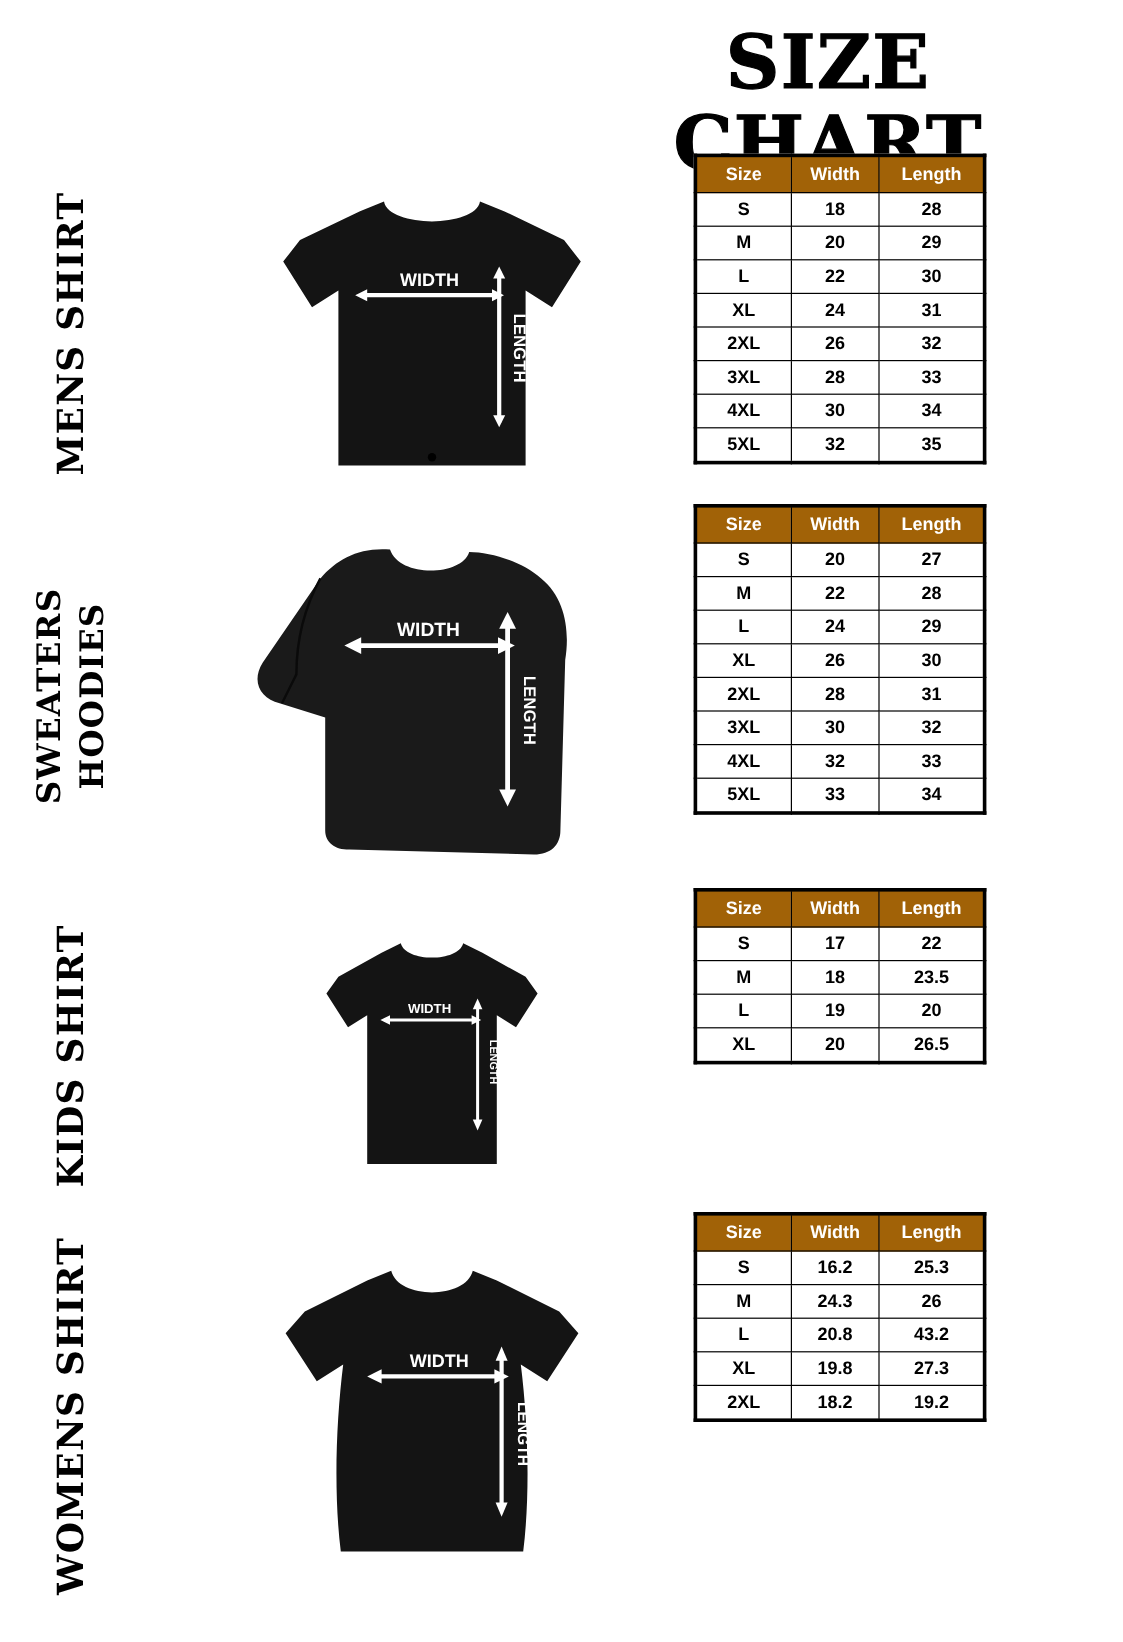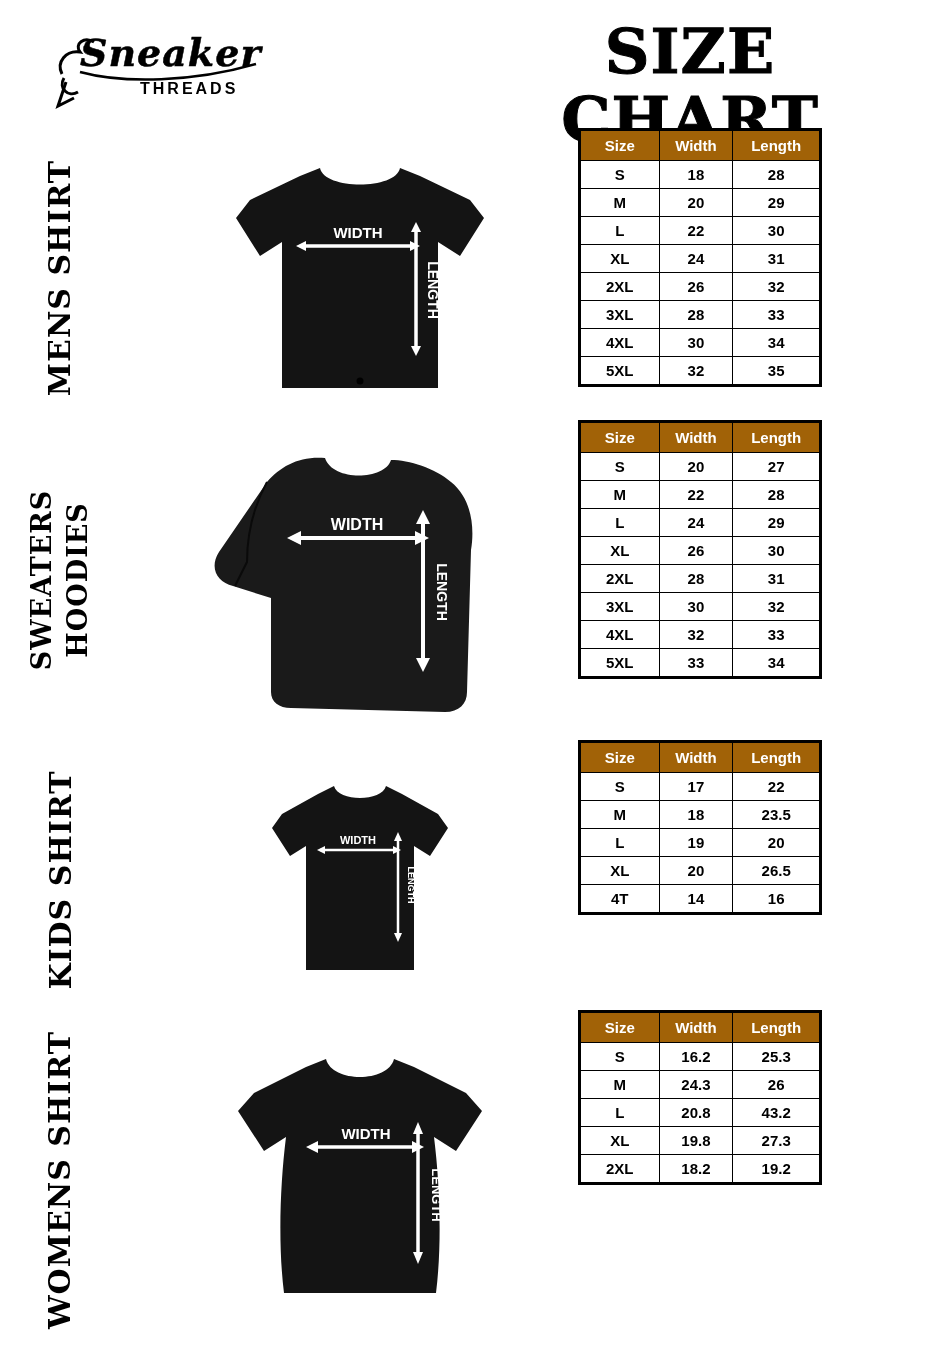--- a/index.html
+++ b/index.html
@@ -150,32 +150,20 @@
     font-weight: bold;
     fill: #ffffff;
   }
 </style>
 </head>
 <body>
 
 <div class="page">
 
   <div class="header">
-    <div class="logo">
-      <svg width="230" height="92" viewBox="0 0 230 92">
-        <g>
-          <path d="M18 52 C12 40 22 28 36 30 C30 22 40 14 50 20" fill="none" stroke="#000" stroke-width="3"></path>
-          <path d="M20 56 C14 66 24 76 34 70" fill="none" stroke="#000" stroke-width="3"></path>
-          <path d="M22 60 L14 84 L30 76" fill="none" stroke="#000" stroke-width="3"></path>
-          <text class="logo-script" x="36" y="44" font-family="DejaVu Serif, serif" font-style="italic" font-weight="bold" font-size="40" fill="#000" stroke="#000" stroke-width="0.5">Sneaker</text>
-          <text class="logo-sub" x="96" y="72" font-family="Liberation Sans, sans-serif" font-weight="bold" font-size="17" letter-spacing="3" fill="#000">THREADS</text>
-          <path d="M36 50 C80 62 150 60 212 42" fill="none" stroke="#000" stroke-width="2.5"></path>
-        </g>
-      </svg>
-    </div>
 
     <div class="title-block">
       <div class="main-title">SIZE CHART</div>
       <div class="sub-title">Sizing In Inches</div>
     </div>
   </div>
 
   <div class="section" id="section-0">
     <div class="cat-label">
       <span class="vtext">MENS SHIRT</span>
@@ -368,25 +356,20 @@
           <tr>
               <td class="size-col">L</td>
               <td>19</td>
               <td>20</td>
             </tr>
           <tr>
               <td class="size-col">XL</td>
               <td>20</td>
               <td>26.5</td>
             </tr>
-          <tr>
-              <td class="size-col">4T</td>
-              <td>14</td>
-              <td>16</td>
-            </tr>
         </tbody>
       </table>
     </div>
   </div>
 
   <div class="section" id="section-3">
     <div class="cat-label">
       <span class="vtext">WOMENS SHIRT</span>
     </div>
     <div class="garment">

